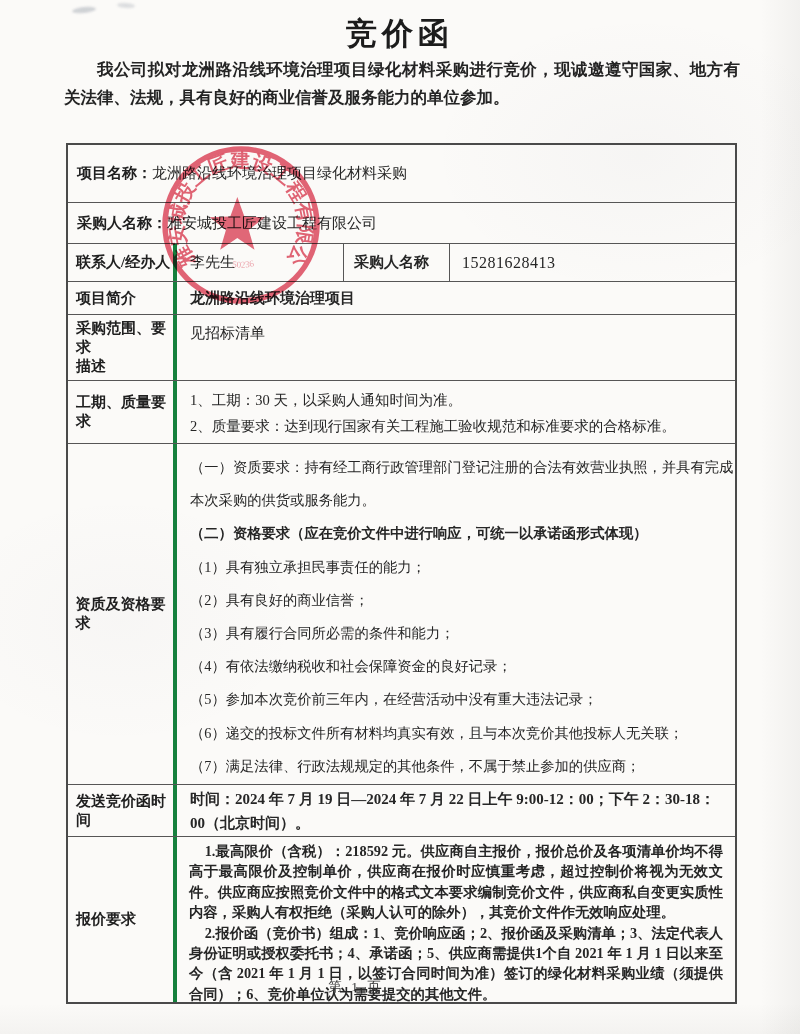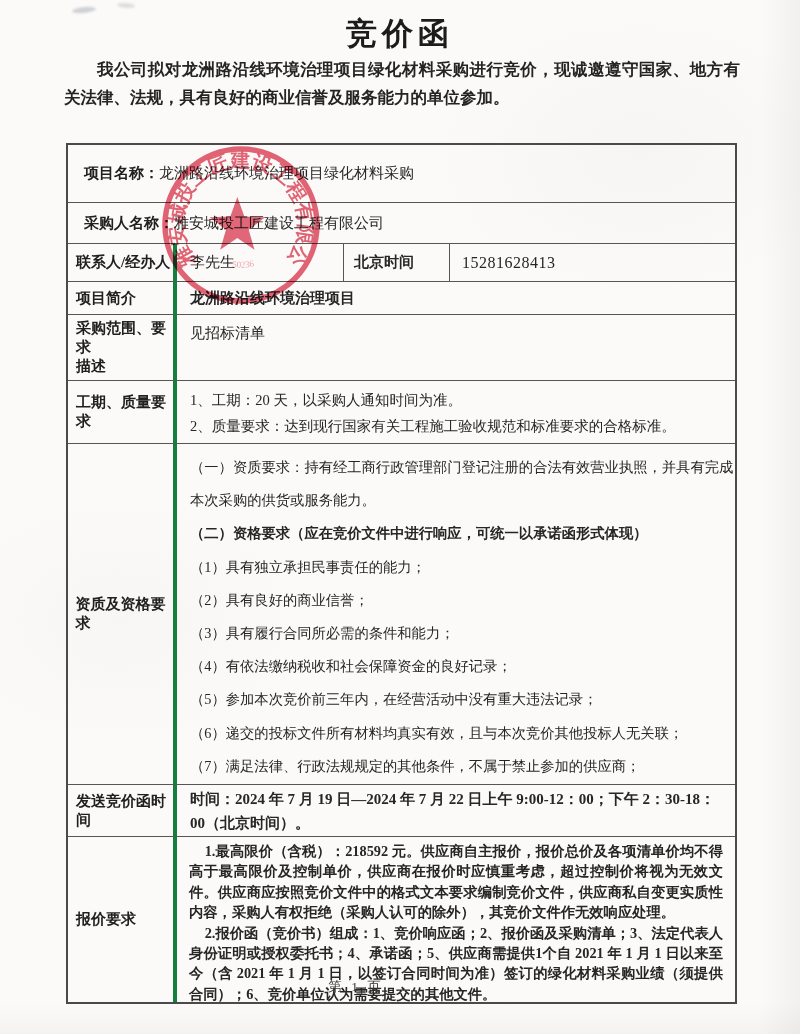--- a/index.html
+++ b/index.html
@@ -34,21 +34,21 @@
   }
   .row{display:flex;border-top:1px solid #565656;box-sizing:border-box;}
   .row:first-child{border-top:none;}
   .cell{box-sizing:border-box;}
   .lblcell{
     width:109px;flex:0 0 109px;border-right:4px solid #15803d;
     display:flex;align-items:center;padding-left:8px;
     font-weight:bold;font-size:15px;color:#202020;
   }
   .valcell{flex:1;display:flex;align-items:center;padding-left:13px;padding-right:10px;font-size:15px;}
-  .fullcell{flex:1;display:flex;align-items:center;padding-left:16px;font-size:15px;}
+  .fullcell{flex:1;display:flex;align-items:center;padding-left:9px;font-size:15px;}
   .lbl{font-weight:bold;color:#202020;}
   .prewrap{white-space:pre-line;}
   .bold{font-weight:bold;}
 
   .r1{height:57px;}
   .r2{height:41px;}
   .r3{height:38px;}
   .r4{height:33px;}
   .r5{height:66px;}
   .r6{height:63px;}
@@ -103,39 +103,39 @@
     <div class="row r2">
       <div class="cell fullcell">
         <span class="lbl">采购人名称：</span>
           <span>雅安城投工匠建设工程有限公司</span>
       </div>
     </div>
 
     <div class="row r3">
       <div class="cell lblcell">联系人/经办人</div>
       <div class="cell c2">李先生</div>
-      <div class="cell c3">北京时间</div>
+      <div class="cell c3">采购人名称</div>
       <div class="cell c4">15281628413</div>
     </div>
 
     <div class="row r4">
       <div class="cell lblcell">项目简介</div>
       <div class="cell valcell bold">龙洲路沿线环境治理项目</div>
     </div>
 
     <div class="row r5">
       <div class="cell lblcell prewrap">采购范围、要求
 描述</div>
       <div class="cell valcell">见招标清单</div>
     </div>
 
     <div class="row r6">
       <div class="cell lblcell">工期、质量要求</div>
       <div class="cell valcell">
-        <div>1、工期：20 天，以采购人通知时间为准。</div>
+        <div>1、工期：30 天，以采购人通知时间为准。</div>
         <div>2、质量要求：达到现行国家有关工程施工验收规范和标准要求的合格标准。</div>
       </div>
     </div>
 
     <div class="row r7">
       <div class="cell lblcell prewrap ctr">资质及资格要
 求</div>
       <div class="cell valcell">
         <div class="qline">（一）资质要求：持有经工商行政管理部门登记注册的合法有效营业执照，并具有完成</div>
         <div class="qline">本次采购的供货或服务能力。</div>

